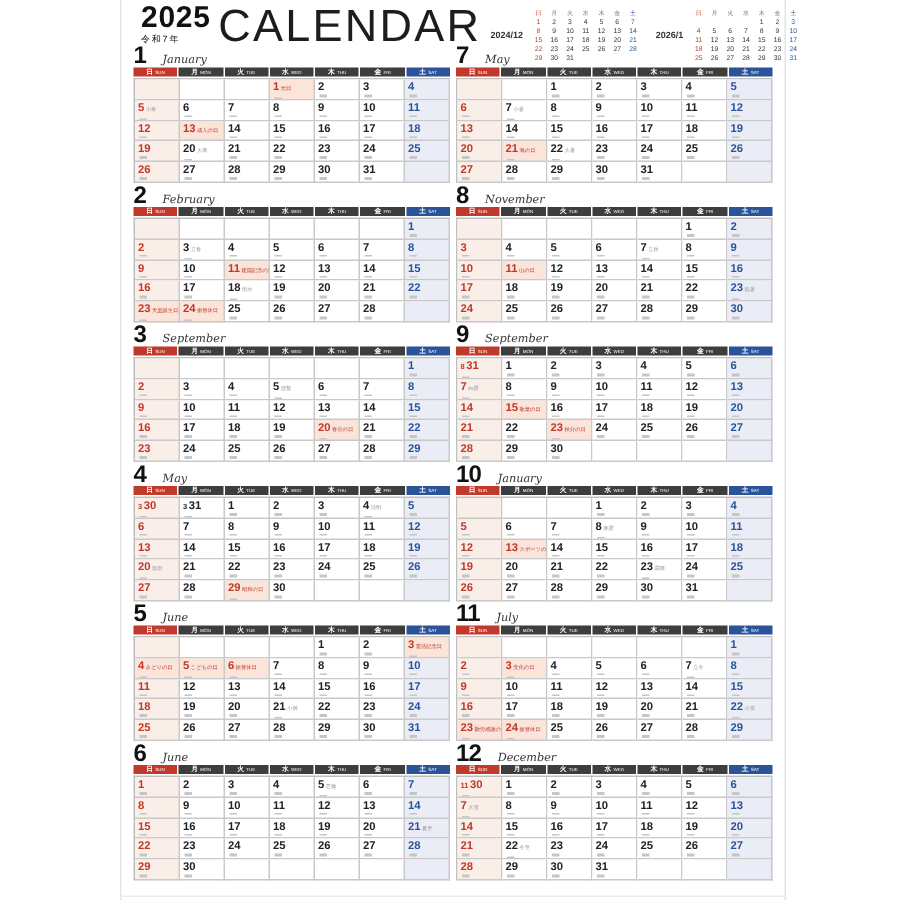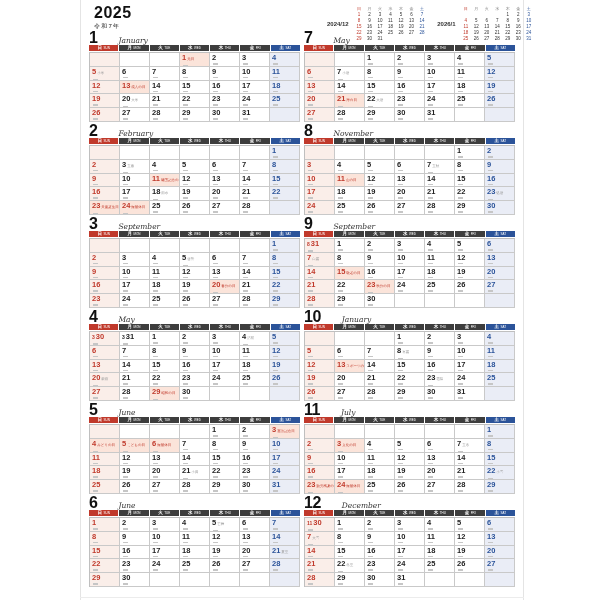--- a/index.html
+++ b/index.html
@@ -7,21 +7,21 @@
     width:600px;height:600px;background:#ffffff;position:relative;
     font-family:"Liberation Sans",sans-serif;color:#222;overflow:hidden;
   }
   .edge{position:absolute;}
   #edge-left{left:80px;top:0;width:1px;height:600px;background:#e4e4e4;}
   #edge-right{left:523px;top:0;width:1px;height:600px;background:#e4e4e4;}
   #edge-bottom{left:80px;top:597px;width:444px;height:1px;background:#ececec;}
 
   
   #header{position:absolute;left:94px;top:4px;display:flex;align-items:flex-start;}
-  #year{font-size:16px;font-weight:bold;line-height:17px;letter-spacing:.5px;color:#111;}
+  #year{font-size:20px;font-weight:bold;line-height:17px;letter-spacing:.5px;color:#111;}
   #era{font-size:6px;color:#111;letter-spacing:1.2px;margin-top:1px;}
   #cal-title{font-size:30px;font-weight:300;line-height:27px;letter-spacing:1.5px;color:#1d1d1d;margin-left:5px;}
 
   
   #minis{position:absolute;left:327px;top:6px;display:flex;gap:10px;align-items:center;}
   .mini{display:flex;gap:5px;align-items:center;}
   .mini-label{font-size:6px;font-weight:bold;color:#333;white-space:nowrap;}
   .mini-grid{display:grid;grid-template-columns:repeat(7,10.5px);}
   .mini-dh{font-size:4px;color:#777;text-align:center;height:6px;line-height:6px;}
   .mini-d{font-size:4.5px;color:#333;text-align:center;height:6px;line-height:6px;}
@@ -29,21 +29,21 @@
   .mini-dh.sat,.mini-d.sat{color:var(--sat-blue,#2b5399);}
 
   
   #months{
     position:absolute;left:89px;top:31px;
     display:grid;grid-template-columns:211px 211px;grid-template-rows:repeat(6,91px);
     grid-auto-flow:column;column-gap:4px;row-gap:2px;
   }
   .m-title{height:14px;display:flex;align-items:baseline;line-height:14px;}
   .m-num{font-size:16px;font-weight:bold;color:#111;letter-spacing:-.5px;}
-  .m-name{font-size:7.5px;font-style:italic;font-family:"DejaVu Serif",serif;color:#333;margin-left:21px;}
+  .m-name{font-size:7.5px;font-style:italic;font-family:"DejaVu Serif",serif;color:#333;margin-left:11px;}
   .dh-row{display:grid;grid-template-columns:repeat(7,1fr);column-gap:1px;height:6px;margin-bottom:1px;}
   .dh{display:flex;align-items:center;justify-content:center;gap:1.5px;color:#fff;background:var(--wd-bar,#3d3d3d);}
   .dh.sun{background:var(--sun-red,#c0392b);}
   .dh.sat{background:var(--sat-blue,#2b5399);}
   .dh-jp{font-size:4.5px;font-weight:bold;line-height:6px;}
   .dh-en{font-size:3px;line-height:6px;}
   .dates{
     display:grid;grid-template-columns:repeat(7,1fr);grid-template-rows:repeat(5,1fr);
     height:70px;box-sizing:border-box;border-top:1px solid #bfbfbf;border-left:1px solid #bfbfbf;
   }
@@ -64,20 +64,21 @@
 
 <div id="edge-left" class="edge"></div>
 <div id="edge-right" class="edge"></div>
 <div id="edge-bottom" class="edge"></div>
 
 <div id="header">
   <div class="year-wrap">
     <div id="year">2025</div>
     <div id="era">令和7年</div>
   </div>
+  <div id="cal-title">CALENDAR</div>
 </div>
 
 <div id="minis">
     <div class="mini">
       <div class="mini-label">2024/12</div>
       <div class="mini-grid">
         <div class="mini-dh sun">日</div>
         <div class="mini-dh">月</div>
         <div class="mini-dh">火</div>
         <div class="mini-dh">水</div>

